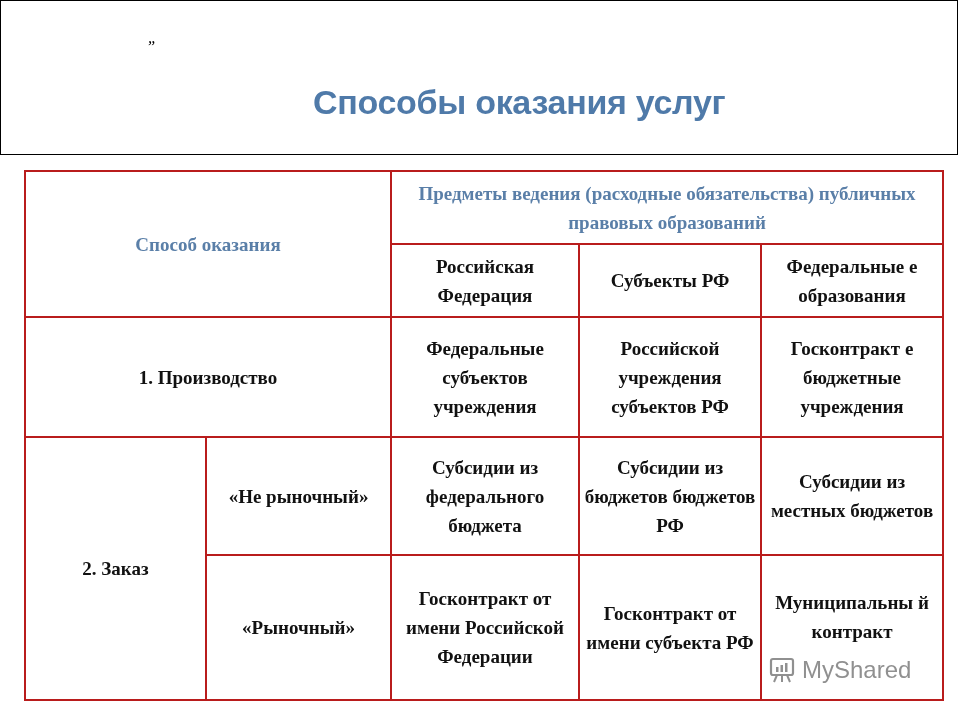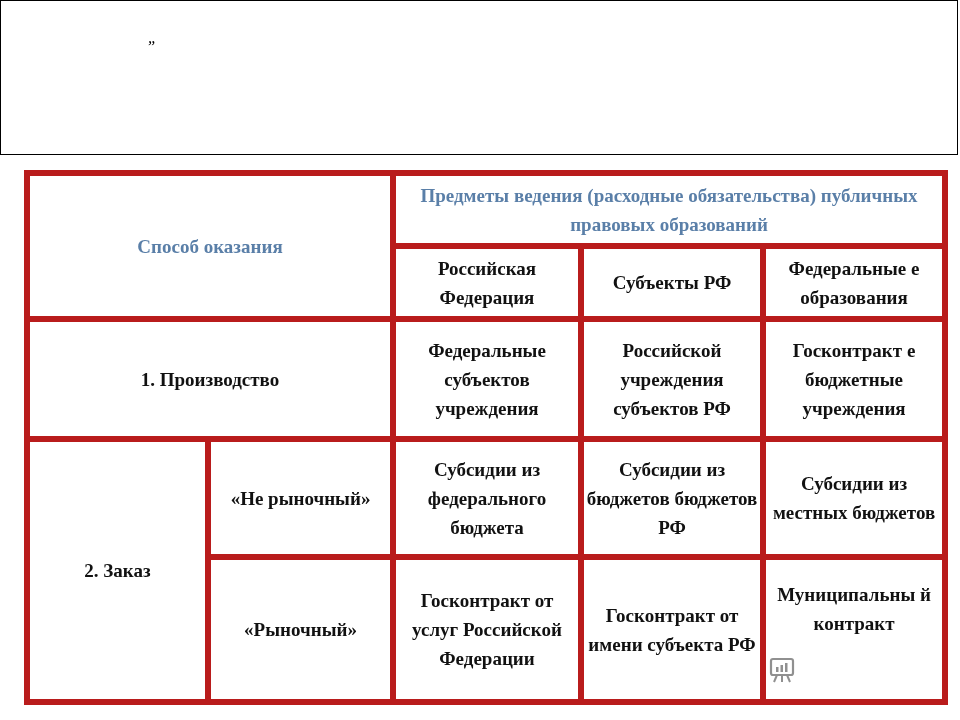--- a/index.html
+++ b/index.html
@@ -2,30 +2,31 @@
 <html><head>
 <meta charset="utf-8">
 <style>
   html, body { margin:0; padding:0; }
   body { width:960px; height:720px; background:#ffffff; position:relative; overflow:hidden; font-family:"Liberation Serif", serif; }
   .title-box { position:absolute; left:0; top:0; width:958px; height:155px; border:1px solid #000; border-top:none; border-left:1px solid #000; box-sizing:border-box; }
   .title-box { border-top:1px solid #000; }
   .quote-mark { position:absolute; left:147px; top:28px; font-size:16px; font-style:italic; color:#000; font-family:"Liberation Serif", serif; }
   .slide-title { position:absolute; left:312px; top:82px; font-family:"Liberation Sans", sans-serif; font-weight:bold; font-size:34px; color:#4f7aa9; letter-spacing:-0.3px; }
   table.grid { position:absolute; left:24px; top:170px; width:918px; height:529px; border-collapse:collapse; table-layout:fixed; }
-  table.grid td { border:6px solid #b91c1c; text-align:center; vertical-align:middle; font-weight:bold; font-size:19px; line-height:29px; color:#111; padding:0 2px; font-family:"Liberation Serif", serif; }
+  table.grid td { border:2px solid #b91c1c; text-align:center; vertical-align:middle; font-weight:bold; font-size:19px; line-height:29px; color:#111; padding:0 2px; font-family:"Liberation Serif", serif; }
   table.grid td.blue { color:#5a7fa8; }
   .watermark { position:absolute; left:768px; top:656px; display:flex; align-items:center; gap:6px; color:#7d7d7d; font-family:"Liberation Sans", sans-serif; font-size:24px; opacity:0.85; }
   .wm-icon { width:28px; height:28px; }
 </style>
 </head>
 <body>
 
 <div class="title-box">
   <span class="quote-mark">„</span>
+  <div class="slide-title">Способы оказания услуг</div>
 </div>
 
 <table class="grid">
   <colgroup>
     <col style="width:181px">
       <col style="width:185px">
       <col style="width:188px">
       <col style="width:182px">
       <col style="width:182px">
   </colgroup>
@@ -47,30 +48,31 @@
   </tr>
   <tr style="height:118px">
     <td rowspan="2">2. Заказ</td>
     <td>«Не рыночный»</td>
     <td>Субсидии из федерального бюджета</td>
     <td>Субсидии из бюджетов бюджетов РФ</td>
     <td>Субсидии из местных бюджетов</td>
   </tr>
   <tr style="height:145px">
     <td>«Рыночный»</td>
-    <td>Госконтракт от услуг Российской Федерации</td>
+    <td>Госконтракт от имени Российской Федерации</td>
     <td>Госконтракт от имени субъекта РФ</td>
-    <td style="vertical-align:top; padding-top:20px">Муниципальны й контракт</td>
+    <td style="vertical-align:top; padding-top:32px">Муниципальны й контракт</td>
   </tr>
 </tbody>
   </table>
 
 <div class="watermark">
   <svg class="wm-icon" viewBox="0 0 28 28">
     <rect x="3" y="3" width="22" height="16" rx="2" fill="none" stroke="#7d7d7d" stroke-width="2.2"></rect>
     <rect x="8" y="11" width="2.5" height="5" fill="#7d7d7d"></rect>
     <rect x="12.5" y="9" width="2.5" height="7" fill="#7d7d7d"></rect>
     <rect x="17" y="7" width="2.5" height="9" fill="#7d7d7d"></rect>
     <line x1="9" y1="19" x2="6" y2="26" stroke="#7d7d7d" stroke-width="2"></line>
     <line x1="14" y1="19" x2="14" y2="26" stroke="#7d7d7d" stroke-width="2"></line>
     <line x1="19" y1="19" x2="22" y2="26" stroke="#7d7d7d" stroke-width="2"></line>
   </svg>
+  <span>MyShared</span>
 </div>
 
 </body></html>

